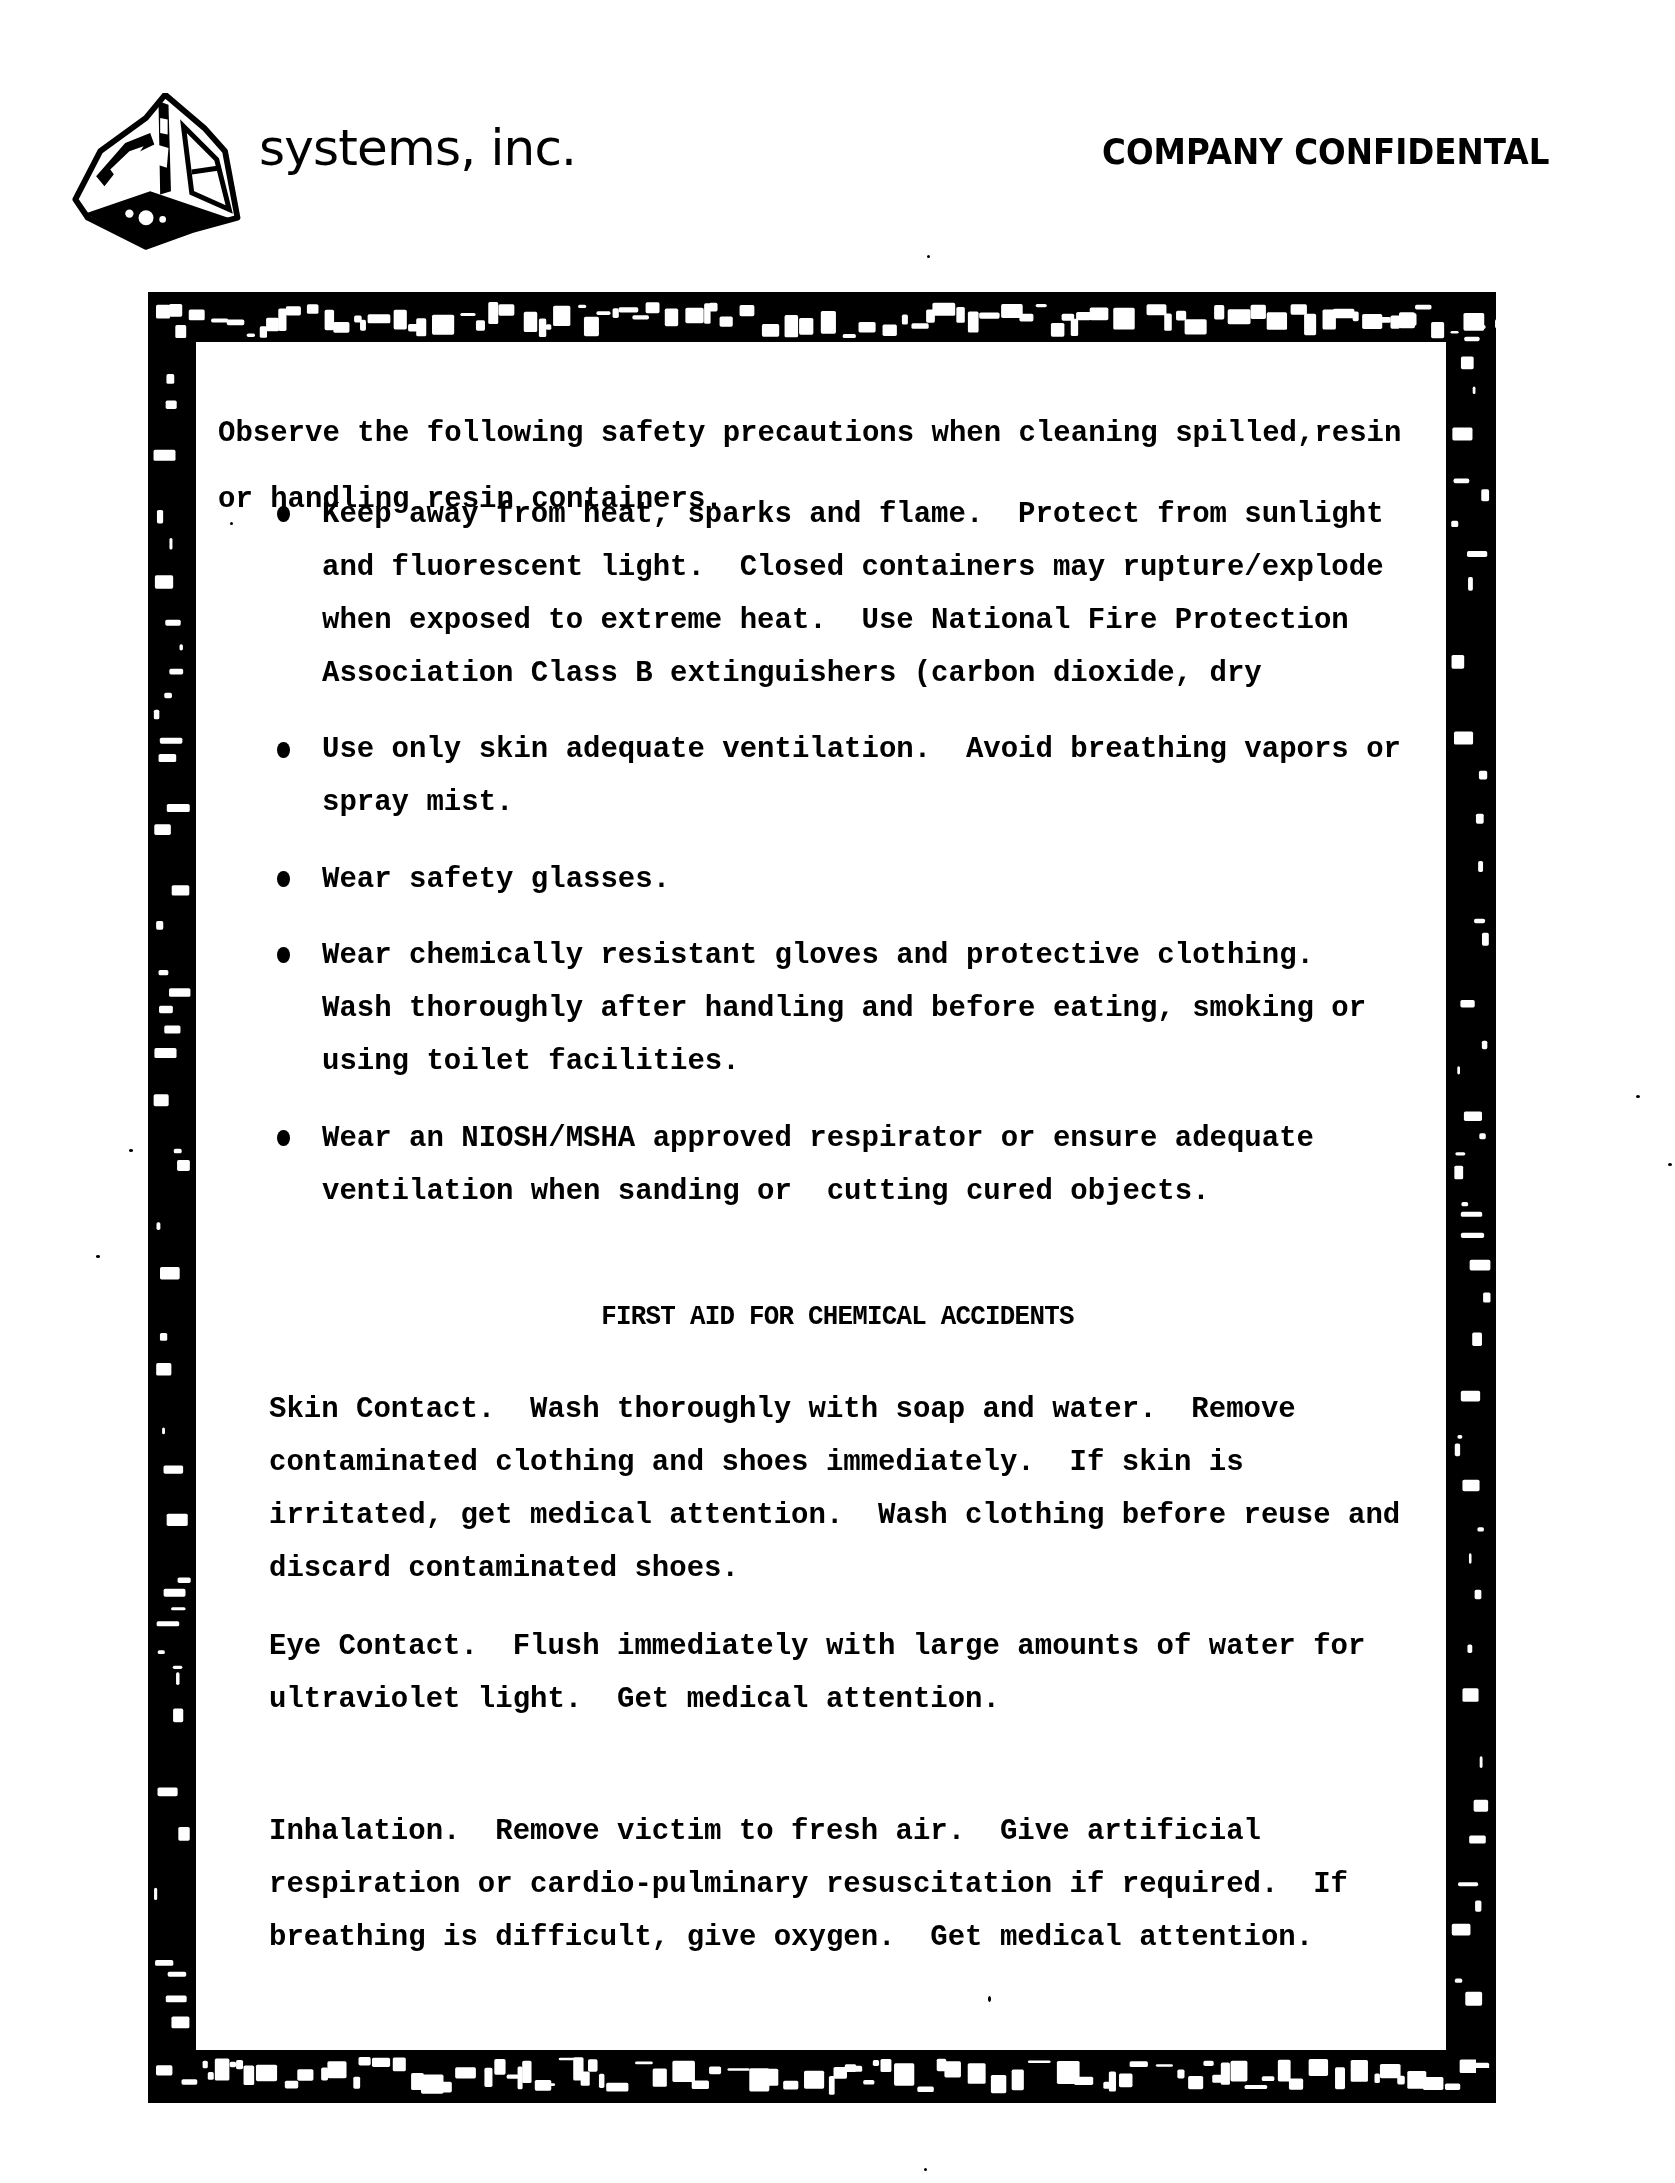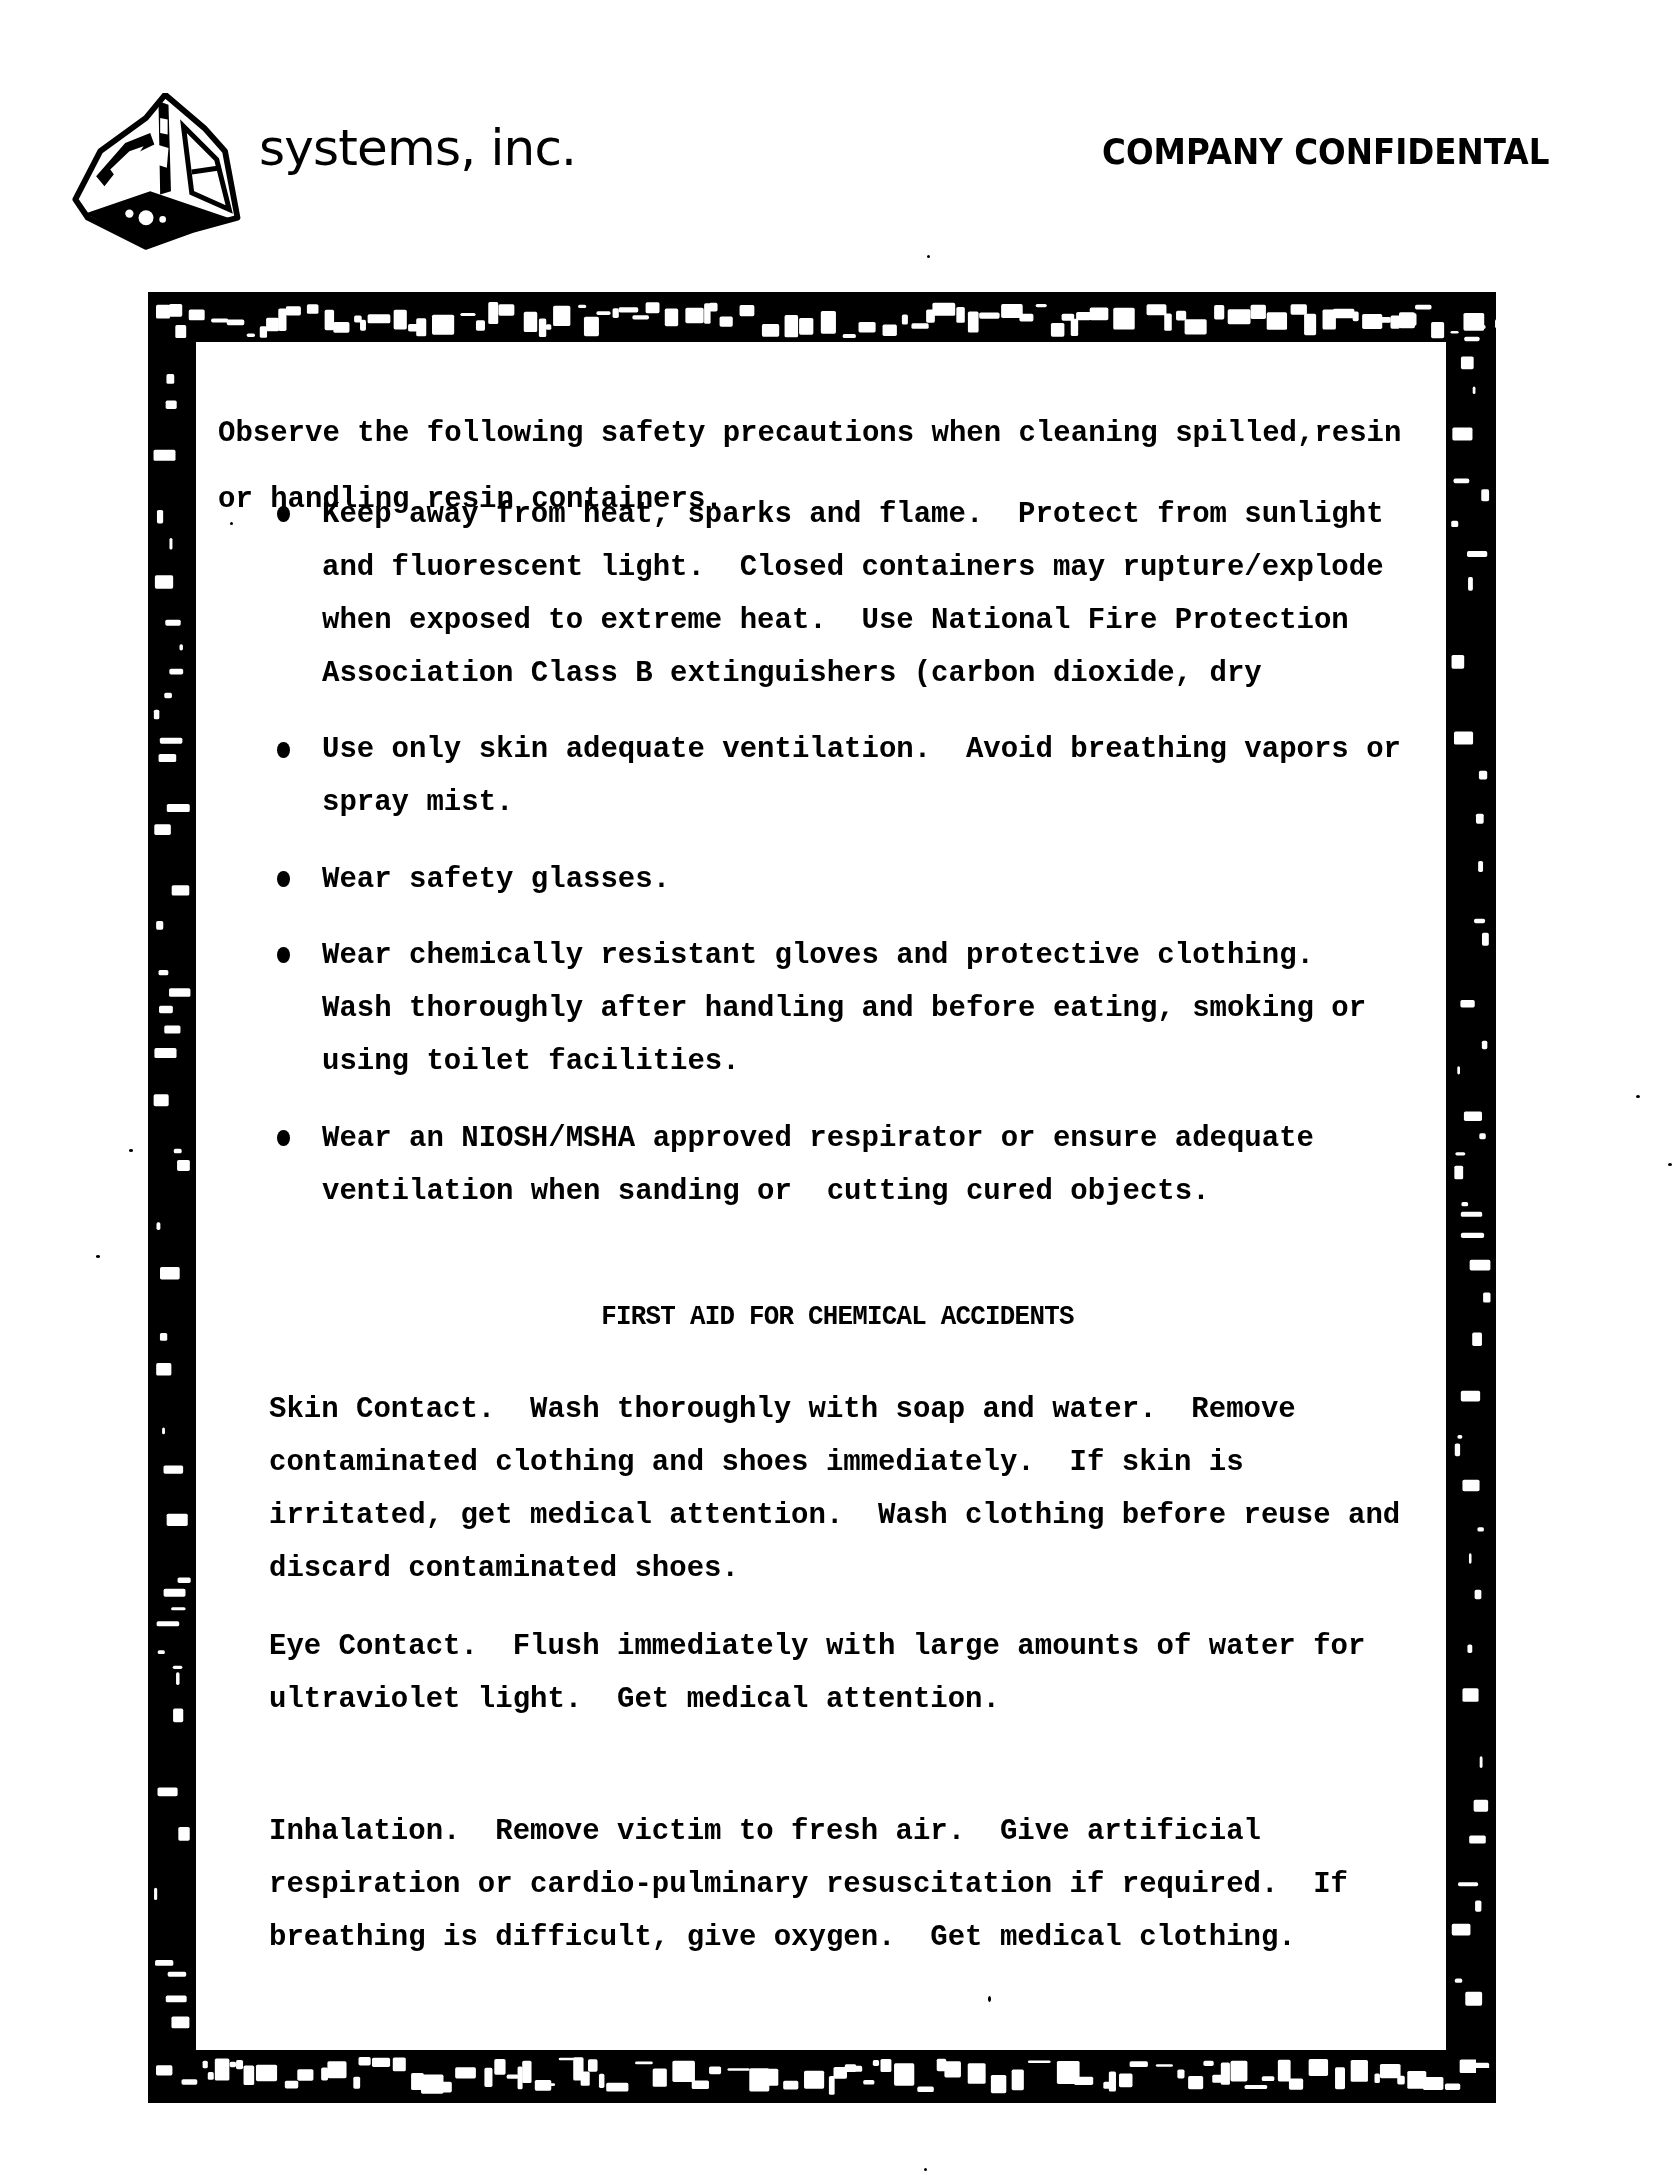--- a/index.html
+++ b/index.html
@@ -494,21 +494,21 @@
   <span class="line">irritated, get medical attention.  Wash clothing before reuse and</span>
   <span class="line">discard contaminated shoes.</span>
 </div>
 <div class="doc para para-eye">
   <span class="line">Eye Contact.  Flush immediately with large amounts of water for</span>
   <span class="line">ultraviolet light.  Get medical attention.</span>
 </div>
 <div class="doc para para-inh">
   <span class="line">Inhalation.  Remove victim to fresh air.  Give artificial</span>
   <span class="line">respiration or cardio-pulminary resuscitation if required.  If</span>
-  <span class="line">breathing is difficult, give oxygen.  Get medical clothing.</span>
+  <span class="line">breathing is difficult, give oxygen.  Get medical attention.</span>
 </div>
 
 <div class="speck" style="left:927px;top:255px;width:3.3px;height:3.3px;"></div>
 <div class="speck" style="left:230px;top:522px;width:3.3px;height:3.3px;"></div>
 <div class="speck" style="left:1668px;top:1163px;width:4.2px;height:3.3px;"></div>
 <div class="speck" style="left:1636px;top:1095px;width:4.2px;height:3.3px;"></div>
 <div class="speck" style="left:96px;top:1255px;width:4.2px;height:2.5px;"></div>
 <div class="speck" style="left:129px;top:1149px;width:4.2px;height:2.5px;"></div>
 <div class="speck" style="left:988px;top:1996px;width:3.3px;height:5.8px;"></div>
 <div class="speck" style="left:924px;top:2168px;width:3.3px;height:3.3px;"></div>

